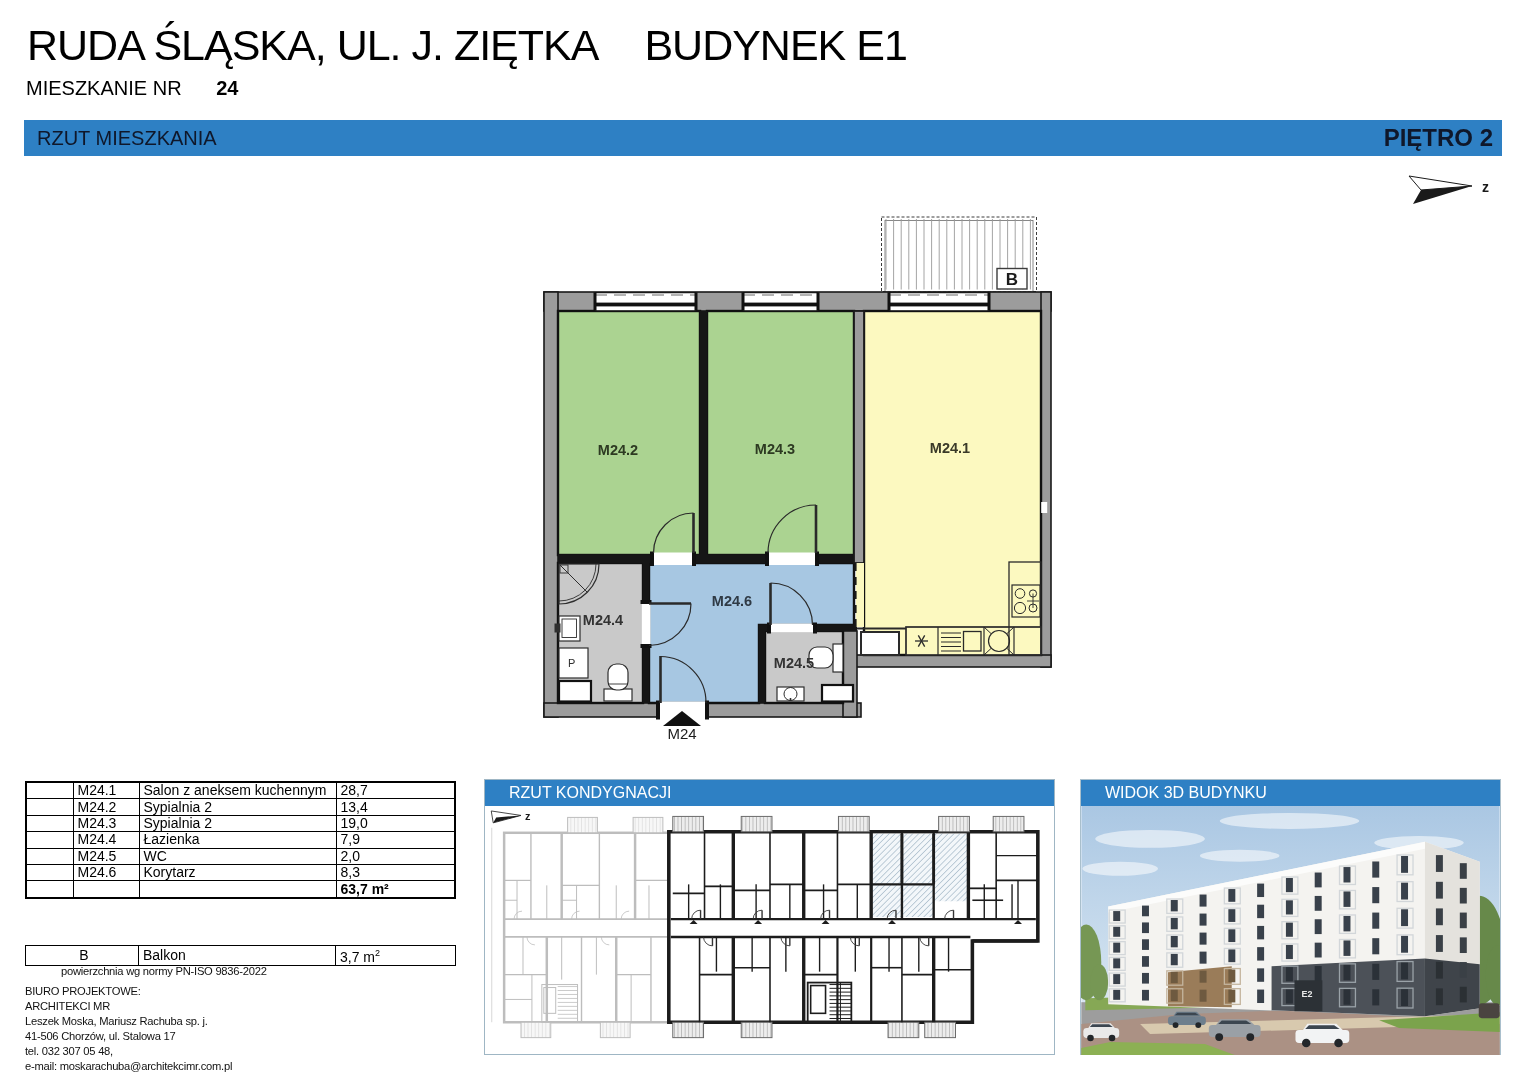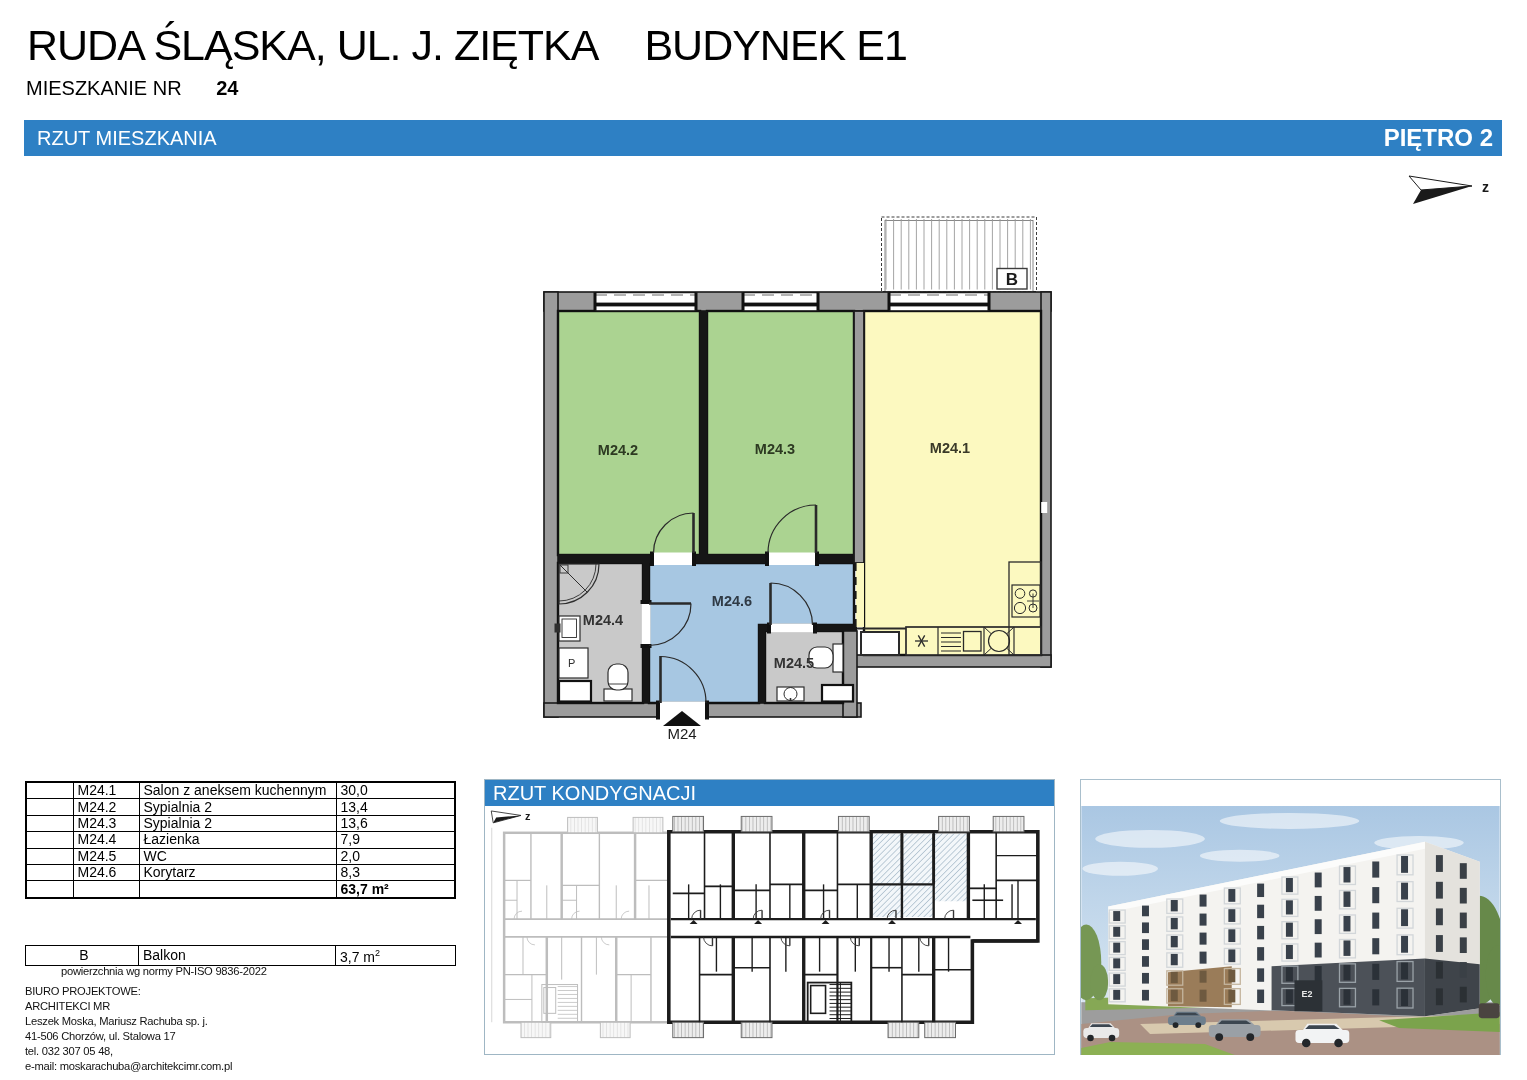--- a/index.html
+++ b/index.html
@@ -3,38 +3,38 @@
 <style>
   html,body { margin:0; padding:0; }
   body { width:1527px; height:1080px; position:relative; background:#ffffff;
          font-family:"Liberation Sans", sans-serif; overflow:hidden; }
   #title { position:absolute; left:27px; top:21px; font-size:43px; font-weight:normal;
             letter-spacing:-1px; white-space:nowrap; color:#000; }
   #title .gap { display:inline-block; width:46px; }
   #sub { position:absolute; left:26px; top:77px; font-size:20px; color:#000; }
   #sub b { margin-left:29px; }
   #bar1 { position:absolute; left:24px; top:120px; width:1478px; height:36px; background:#2e80c4;
-           color:#ffffff; font-size:20px; line-height:36px; padding-left:13px; box-sizing:border-box; }
+           color:#0f172a; font-size:20px; line-height:36px; padding-left:13px; box-sizing:border-box; }
   #bar1 span { position:absolute; right:9px; top:0; font-weight:bold; font-size:24px; }
   #narrow { position:absolute; left:1400px; top:168px; width:105px; height:42px; }
   #plan { position:absolute; left:540px; top:205px; width:525px; height:545px; }
   table { border-collapse:collapse; table-layout:fixed; font-size:14px; color:#000; }
   #t1 { position:absolute; left:25px; top:781px; width:431px; border:2px solid #000; }
   td { padding:0 0 0 4px; height:15.4px; line-height:15px; overflow:hidden; white-space:nowrap; }
   #t1 tr.hd td { font-weight:bold; border:none; font-size:14.5px; }
   #t1 td { border:1px solid #000; }
   #t2 { position:absolute; left:25px; top:945px; width:431px; border:1px solid #000; }
   #t2 td { border:1px solid #000; height:15px; }
   #t2 td.c1 { text-align:center; }
   .note { position:absolute; left:25px; top:965px; font-size:11.2px; letter-spacing:-0.25px; color:#111;padding-left:36px; }
   .addr { position:absolute; left:25px; top:984px; font-size:11.2px; letter-spacing:-0.25px; line-height:15px; color:#111; }
   .panel { position:absolute; border:1px solid #9fb6c4; box-sizing:border-box; background:#fff; }
   #p2 { left:484px; top:779px; width:571px; height:276px; }
   #p3 { left:1080px; top:779px; width:421px; height:276px; border:1px solid #a9bfcc; }
-  .ph { height:26px; background:#2e80c4; color:#fff; font-size:20px; line-height:26px; padding-left:8px; }
+  .ph { height:26px; background:#2e80c4; color:#fff; font-size:16px; line-height:26px; padding-left:24px; }
   #kplan { position:absolute; left:0; top:26px; width:569px; height:248px; }
   #v3d { position:absolute; left:0; top:26px; width:419px; height:249px; }
 </style></head>
 <body>
   <div id="title">RUDA ŚLĄSKA, UL. J. ZIĘTKA<span class="gap"></span>BUDYNEK E1</div>
   <div id="sub">MIESZKANIE NR <b>24</b></div>
   <div id="bar1">RZUT MIESZKANIA<span>PIĘTRO 2</span></div>
   <svg id="narrow" viewBox="1400 168 105 42" xmlns="http://www.w3.org/2000/svg">
     <polygon points="1409,176 1472,186 1421,190" fill="#ffffff" stroke="#1a1a1a" stroke-width="1"></polygon>
     <polygon points="1421,190 1472,186 1413,204" fill="#1a1a1a"></polygon>
@@ -226,33 +226,33 @@
       <col style="width:47px">
       <col style="width:66px">
       <col style="width:197px">
       <col>
     </colgroup>
     <tbody>
     <tr>
         <td class="c1"></td>
         <td class="c2">M24.1</td>
         <td class="c3">Salon z aneksem kuchennym</td>
-        <td class="c4">30,0</td>
+        <td class="c4">28,7</td>
       </tr>
       <tr>
         <td class="c1"></td>
         <td class="c2">M24.2</td>
         <td class="c3">Sypialnia 2</td>
         <td class="c4">13,4</td>
       </tr>
       <tr>
         <td class="c1"></td>
         <td class="c2">M24.3</td>
         <td class="c3">Sypialnia 2</td>
-        <td class="c4">13,6</td>
+        <td class="c4">19,0</td>
       </tr>
       <tr>
         <td class="c1"></td>
         <td class="c2">M24.4</td>
         <td class="c3">Łazienka</td>
         <td class="c4">7,9</td>
       </tr>
       <tr>
         <td class="c1"></td>
         <td class="c2">M24.5</td>
@@ -469,20 +469,21 @@
         <line x1="930" y1="937" x2="930" y2="946" stroke-width="1.4"></line>
 </g>
 <polygon points="689,924 693,920 697,924" fill="#1c1c1c"></polygon>
 <polygon points="754,924 758,920 762,924" fill="#1c1c1c"></polygon>
 <polygon points="822,924 826,920 830,924" fill="#1c1c1c"></polygon>
 <polygon points="889,924 893,920 897,924" fill="#1c1c1c"></polygon>
 <polygon points="1016,924 1020,920 1024,924" fill="#1c1c1c"></polygon>
 </svg>
   </div>
   <div class="panel" id="p3">
+    <div class="ph">WIDOK 3D BUDYNKU</div>
     <svg id="v3d" viewBox="1081 805 420 250" xmlns="http://www.w3.org/2000/svg">
 <defs>
         <linearGradient id="sky" x1="0" y1="0" x2="0" y2="1">
           <stop offset="0" stop-color="#aac7e3"></stop>
           <stop offset="0.6" stop-color="#ccdeee"></stop>
           <stop offset="1" stop-color="#e6edf4"></stop>
         </linearGradient>
       </defs>
 <rect x="1081" y="805" width="420" height="250" fill="url(#sky)"></rect>
 <g fill="#ffffff" opacity="0.55">

